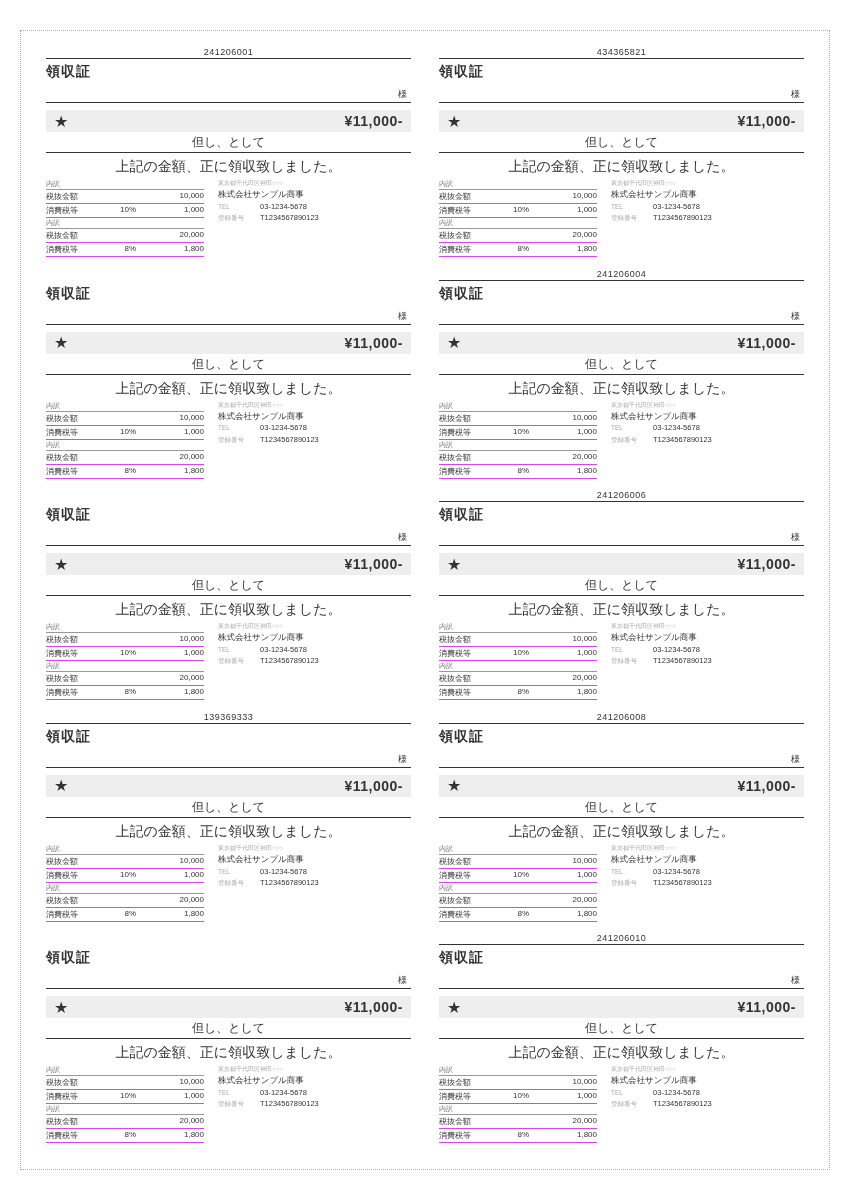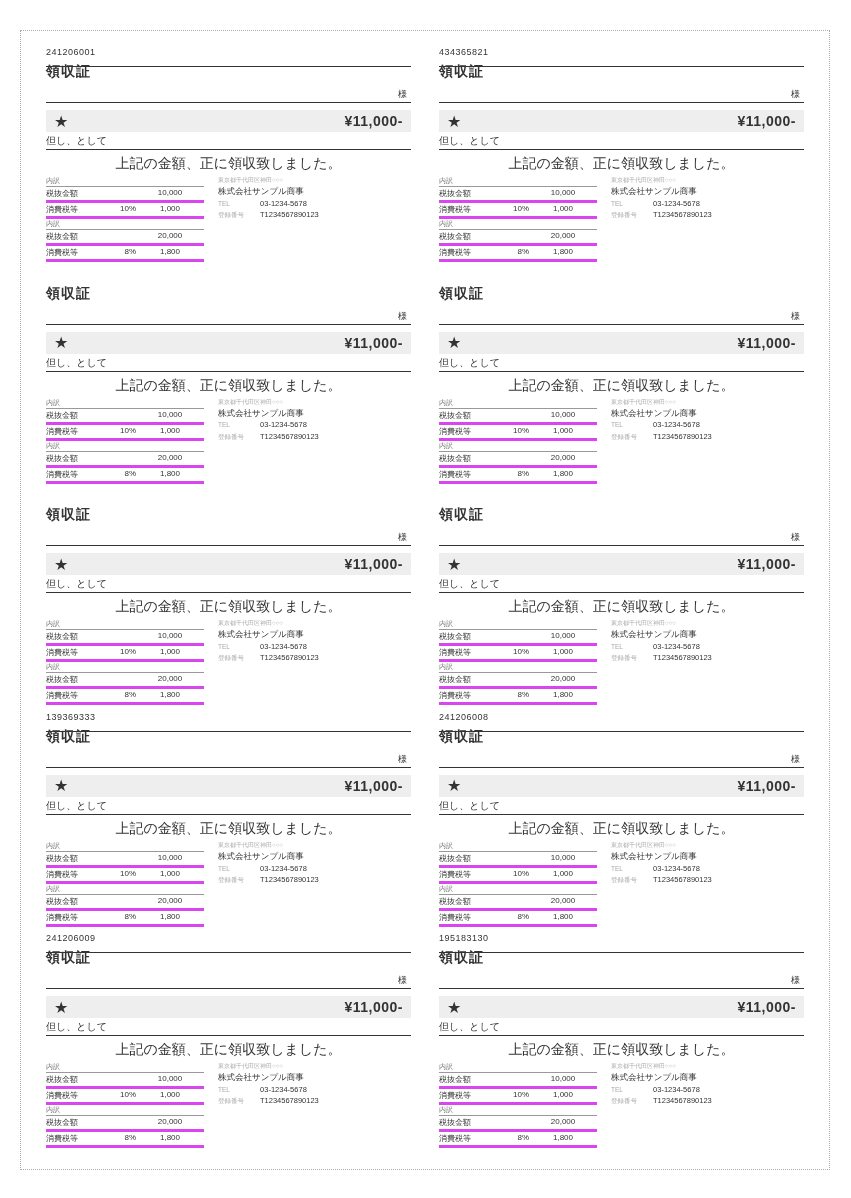--- a/index.html
+++ b/index.html
@@ -27,23 +27,23 @@
     font-size: 8px;
     color: #333;
   }
   .serial {
     position: absolute;
     top: -2px;
     right: 0;
     font-size: 9px;
     letter-spacing: 0.5px;
     border-bottom: 1px solid #333;
-    padding-bottom: 9px;
+    padding-bottom: 1px;
     width: 100%;
-    text-align: left;
+    text-align: center;
   }
   .title {
     font-size: 14px;
     font-weight: 600;
     letter-spacing: 1px;
     margin-top: 14px;
   }
   .payee {
     border-bottom: 1px solid #333;
     margin: 4px 0 0 0;
@@ -69,23 +69,23 @@
   }
   .amount {
     flex: 1;
     text-align: right;
     font-size: 14px;
     font-weight: 700;
     letter-spacing: 0.5px;
   }
   .proviso {
     display: flex;
-    justify-content: flex-start;
+    justify-content: center;
     border-bottom: 1px solid #333;
-    font-size: 10px;
+    font-size: 12px;
     padding: 1px 0;
     margin-top: 1px;
     font-family: Liberation Serif, serif;
   }
   .confirm {
     text-align: center;
     font-size: 14px;
     margin: 5px 0 3px;
     font-weight: 500;
   }
@@ -97,27 +97,27 @@
     flex: 0 0 158px;
   }
   .bd-head {
     font-size: 7px;
     color: #777;
     border-bottom: 1px solid #999;
     padding-bottom: 0;
   }
   .bd-row {
     display: flex;
-    border-bottom: 3px solid #d946ef;
+    border-bottom: 1px solid #d946ef;
     font-size: 8px;
     padding: 1px 0;
   }
   .bd-label { flex: 0 0 50px; }
   .bd-rate { flex: 0 0 40px; text-align: right; }
-  .bd-val { flex: 1; text-align: center; }
+  .bd-val { flex: 1; text-align: right; }
   .issuer {
     flex: 1;
     font-size: 7.5px;
     line-height: 1.5;
   }
   .issuer .addr { color: #aaa; font-size: 6px; }
   .issuer .co { font-size: 8.5px; font-weight: 500; }
   .issuer .lbl { color: #aaa; display: inline-block; width: 40px; font-size: 6.5px; }
 </style>
 </head>
@@ -282,128 +282,130 @@
         </div>
         <div>
           <span class="lbl">登録番号</span>
           <span>T1234567890123</span>
         </div>
       </div>
     </div>
   </div>
 
   <div class="receipt">
-    <div class="title">領収証</div>
-    <div class="payee">
-      <span>様</span>
-    </div>
-    <div class="amount-row">
-      <span class="star">★</span>
-      <span class="amount">¥11,000-</span>
-    </div>
-    <div class="proviso">
-      <span>但し、</span>
-      <span>として</span>
-    </div>
-    <div class="confirm">上記の金額、正に領収致しました。</div>
-    <div class="lower">
-      <div class="breakdown">
-        <div class="bd-head">内訳</div>
-        <div class="bd-row">
-          <span class="bd-label">税抜金額</span>
-          <span class="bd-rate"></span>
-          <span class="bd-val">10,000</span>
-        </div>
-        <div class="bd-row">
-          <span class="bd-label">消費税等</span>
-          <span class="bd-rate">10%</span>
-          <span class="bd-val">1,000</span>
-        </div>
-        <div class="bd-head">内訳</div>
-        <div class="bd-row">
-          <span class="bd-label">税抜金額</span>
-          <span class="bd-rate"></span>
-          <span class="bd-val">20,000</span>
-        </div>
-        <div class="bd-row">
-          <span class="bd-label">消費税等</span>
-          <span class="bd-rate">8%</span>
-          <span class="bd-val">1,800</span>
-        </div>
-      </div>
-      <div class="issuer">
-        <div class="addr">東京都千代田区神田○○○</div>
-        <div class="co">株式会社サンプル商事</div>
-        <div>
-          <span class="lbl">TEL</span>
-          <span>03-1234-5678</span>
-        </div>
-        <div>
-          <span class="lbl">登録番号</span>
-          <span>T1234567890123</span>
-        </div>
-      </div>
-    </div>
-  </div>
-
-  <div class="receipt">
-    <div class="title">領収証</div>
-    <div class="payee">
-      <span>様</span>
-    </div>
-    <div class="amount-row">
-      <span class="star">★</span>
-      <span class="amount">¥11,000-</span>
-    </div>
-    <div class="proviso">
-      <span>但し、</span>
-      <span>として</span>
-    </div>
-    <div class="confirm">上記の金額、正に領収致しました。</div>
-    <div class="lower">
-      <div class="breakdown">
-        <div class="bd-head">内訳</div>
-        <div class="bd-row">
-          <span class="bd-label">税抜金額</span>
-          <span class="bd-rate"></span>
-          <span class="bd-val">10,000</span>
-        </div>
-        <div class="bd-row">
-          <span class="bd-label">消費税等</span>
-          <span class="bd-rate">10%</span>
-          <span class="bd-val">1,000</span>
-        </div>
-        <div class="bd-head">内訳</div>
-        <div class="bd-row">
-          <span class="bd-label">税抜金額</span>
-          <span class="bd-rate"></span>
-          <span class="bd-val">20,000</span>
-        </div>
-        <div class="bd-row">
-          <span class="bd-label">消費税等</span>
-          <span class="bd-rate">8%</span>
-          <span class="bd-val">1,800</span>
-        </div>
-      </div>
-      <div class="issuer">
-        <div class="addr">東京都千代田区神田○○○</div>
-        <div class="co">株式会社サンプル商事</div>
-        <div>
-          <span class="lbl">TEL</span>
-          <span>03-1234-5678</span>
-        </div>
-        <div>
-          <span class="lbl">登録番号</span>
-          <span>T1234567890123</span>
-        </div>
-      </div>
-    </div>
-  </div>
-
-  <div class="receipt">
+    <div class="serial">241206004</div>
+    <div class="title">領収証</div>
+    <div class="payee">
+      <span>様</span>
+    </div>
+    <div class="amount-row">
+      <span class="star">★</span>
+      <span class="amount">¥11,000-</span>
+    </div>
+    <div class="proviso">
+      <span>但し、</span>
+      <span>として</span>
+    </div>
+    <div class="confirm">上記の金額、正に領収致しました。</div>
+    <div class="lower">
+      <div class="breakdown">
+        <div class="bd-head">内訳</div>
+        <div class="bd-row">
+          <span class="bd-label">税抜金額</span>
+          <span class="bd-rate"></span>
+          <span class="bd-val">10,000</span>
+        </div>
+        <div class="bd-row">
+          <span class="bd-label">消費税等</span>
+          <span class="bd-rate">10%</span>
+          <span class="bd-val">1,000</span>
+        </div>
+        <div class="bd-head">内訳</div>
+        <div class="bd-row">
+          <span class="bd-label">税抜金額</span>
+          <span class="bd-rate"></span>
+          <span class="bd-val">20,000</span>
+        </div>
+        <div class="bd-row">
+          <span class="bd-label">消費税等</span>
+          <span class="bd-rate">8%</span>
+          <span class="bd-val">1,800</span>
+        </div>
+      </div>
+      <div class="issuer">
+        <div class="addr">東京都千代田区神田○○○</div>
+        <div class="co">株式会社サンプル商事</div>
+        <div>
+          <span class="lbl">TEL</span>
+          <span>03-1234-5678</span>
+        </div>
+        <div>
+          <span class="lbl">登録番号</span>
+          <span>T1234567890123</span>
+        </div>
+      </div>
+    </div>
+  </div>
+
+  <div class="receipt">
+    <div class="title">領収証</div>
+    <div class="payee">
+      <span>様</span>
+    </div>
+    <div class="amount-row">
+      <span class="star">★</span>
+      <span class="amount">¥11,000-</span>
+    </div>
+    <div class="proviso">
+      <span>但し、</span>
+      <span>として</span>
+    </div>
+    <div class="confirm">上記の金額、正に領収致しました。</div>
+    <div class="lower">
+      <div class="breakdown">
+        <div class="bd-head">内訳</div>
+        <div class="bd-row">
+          <span class="bd-label">税抜金額</span>
+          <span class="bd-rate"></span>
+          <span class="bd-val">10,000</span>
+        </div>
+        <div class="bd-row">
+          <span class="bd-label">消費税等</span>
+          <span class="bd-rate">10%</span>
+          <span class="bd-val">1,000</span>
+        </div>
+        <div class="bd-head">内訳</div>
+        <div class="bd-row">
+          <span class="bd-label">税抜金額</span>
+          <span class="bd-rate"></span>
+          <span class="bd-val">20,000</span>
+        </div>
+        <div class="bd-row">
+          <span class="bd-label">消費税等</span>
+          <span class="bd-rate">8%</span>
+          <span class="bd-val">1,800</span>
+        </div>
+      </div>
+      <div class="issuer">
+        <div class="addr">東京都千代田区神田○○○</div>
+        <div class="co">株式会社サンプル商事</div>
+        <div>
+          <span class="lbl">TEL</span>
+          <span>03-1234-5678</span>
+        </div>
+        <div>
+          <span class="lbl">登録番号</span>
+          <span>T1234567890123</span>
+        </div>
+      </div>
+    </div>
+  </div>
+
+  <div class="receipt">
+    <div class="serial">241206006</div>
     <div class="title">領収証</div>
     <div class="payee">
       <span>様</span>
     </div>
     <div class="amount-row">
       <span class="star">★</span>
       <span class="amount">¥11,000-</span>
     </div>
     <div class="proviso">
       <span>但し、</span>
@@ -554,76 +556,75 @@
         </div>
         <div>
           <span class="lbl">登録番号</span>
           <span>T1234567890123</span>
         </div>
       </div>
     </div>
   </div>
 
   <div class="receipt">
-    <div class="serial">241206009</div>
-    <div class="title">領収証</div>
-    <div class="payee">
-      <span>様</span>
-    </div>
-    <div class="amount-row">
-      <span class="star">★</span>
-      <span class="amount">¥11,000-</span>
-    </div>
-    <div class="proviso">
-      <span>但し、</span>
-      <span>として</span>
-    </div>
-    <div class="confirm">上記の金額、正に領収致しました。</div>
-    <div class="lower">
-      <div class="breakdown">
-        <div class="bd-head">内訳</div>
-        <div class="bd-row">
-          <span class="bd-label">税抜金額</span>
-          <span class="bd-rate"></span>
-          <span class="bd-val">10,000</span>
-        </div>
-        <div class="bd-row">
-          <span class="bd-label">消費税等</span>
-          <span class="bd-rate">10%</span>
-          <span class="bd-val">1,000</span>
-        </div>
-        <div class="bd-head">内訳</div>
-        <div class="bd-row">
-          <span class="bd-label">税抜金額</span>
-          <span class="bd-rate"></span>
-          <span class="bd-val">20,000</span>
-        </div>
-        <div class="bd-row">
-          <span class="bd-label">消費税等</span>
-          <span class="bd-rate">8%</span>
-          <span class="bd-val">1,800</span>
-        </div>
-      </div>
-      <div class="issuer">
-        <div class="addr">東京都千代田区神田○○○</div>
-        <div class="co">株式会社サンプル商事</div>
-        <div>
-          <span class="lbl">TEL</span>
-          <span>03-1234-5678</span>
-        </div>
-        <div>
-          <span class="lbl">登録番号</span>
-          <span>T1234567890123</span>
-        </div>
-      </div>
-    </div>
-  </div>
-
-  <div class="receipt">
-    <div class="serial">195183130</div>
+    <div class="title">領収証</div>
+    <div class="payee">
+      <span>様</span>
+    </div>
+    <div class="amount-row">
+      <span class="star">★</span>
+      <span class="amount">¥11,000-</span>
+    </div>
+    <div class="proviso">
+      <span>但し、</span>
+      <span>として</span>
+    </div>
+    <div class="confirm">上記の金額、正に領収致しました。</div>
+    <div class="lower">
+      <div class="breakdown">
+        <div class="bd-head">内訳</div>
+        <div class="bd-row">
+          <span class="bd-label">税抜金額</span>
+          <span class="bd-rate"></span>
+          <span class="bd-val">10,000</span>
+        </div>
+        <div class="bd-row">
+          <span class="bd-label">消費税等</span>
+          <span class="bd-rate">10%</span>
+          <span class="bd-val">1,000</span>
+        </div>
+        <div class="bd-head">内訳</div>
+        <div class="bd-row">
+          <span class="bd-label">税抜金額</span>
+          <span class="bd-rate"></span>
+          <span class="bd-val">20,000</span>
+        </div>
+        <div class="bd-row">
+          <span class="bd-label">消費税等</span>
+          <span class="bd-rate">8%</span>
+          <span class="bd-val">1,800</span>
+        </div>
+      </div>
+      <div class="issuer">
+        <div class="addr">東京都千代田区神田○○○</div>
+        <div class="co">株式会社サンプル商事</div>
+        <div>
+          <span class="lbl">TEL</span>
+          <span>03-1234-5678</span>
+        </div>
+        <div>
+          <span class="lbl">登録番号</span>
+          <span>T1234567890123</span>
+        </div>
+      </div>
+    </div>
+  </div>
+
+  <div class="receipt">
+    <div class="serial">241206010</div>
     <div class="title">領収証</div>
     <div class="payee">
       <span>様</span>
     </div>
     <div class="amount-row">
       <span class="star">★</span>
       <span class="amount">¥11,000-</span>
     </div>
     <div class="proviso">
       <span>但し、</span>

